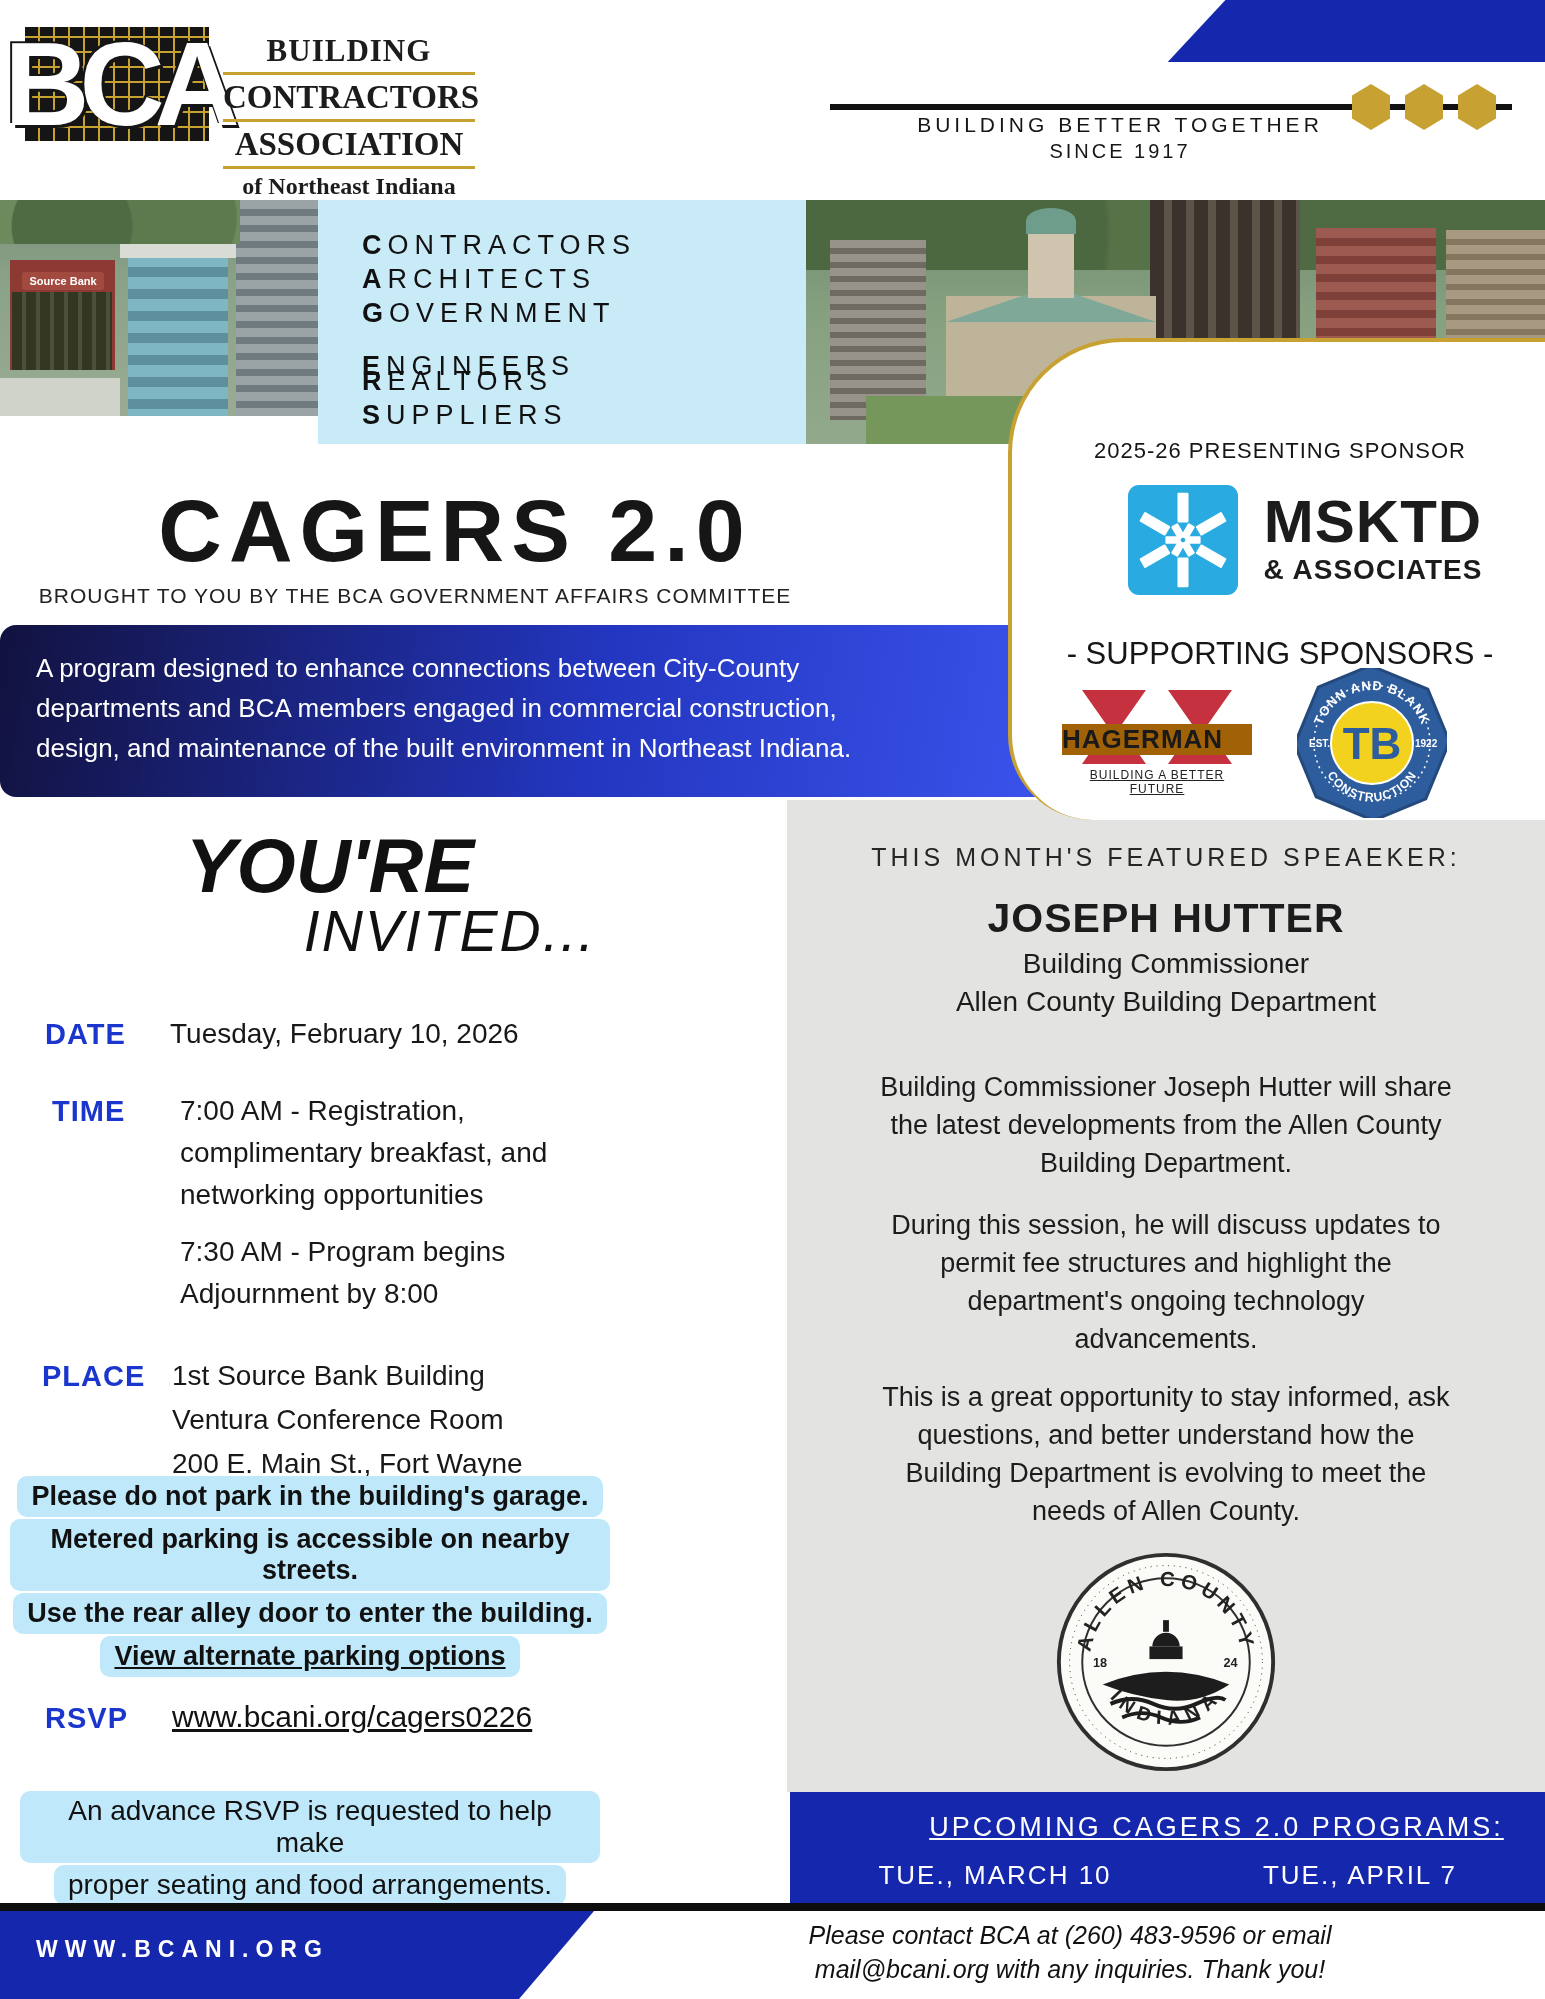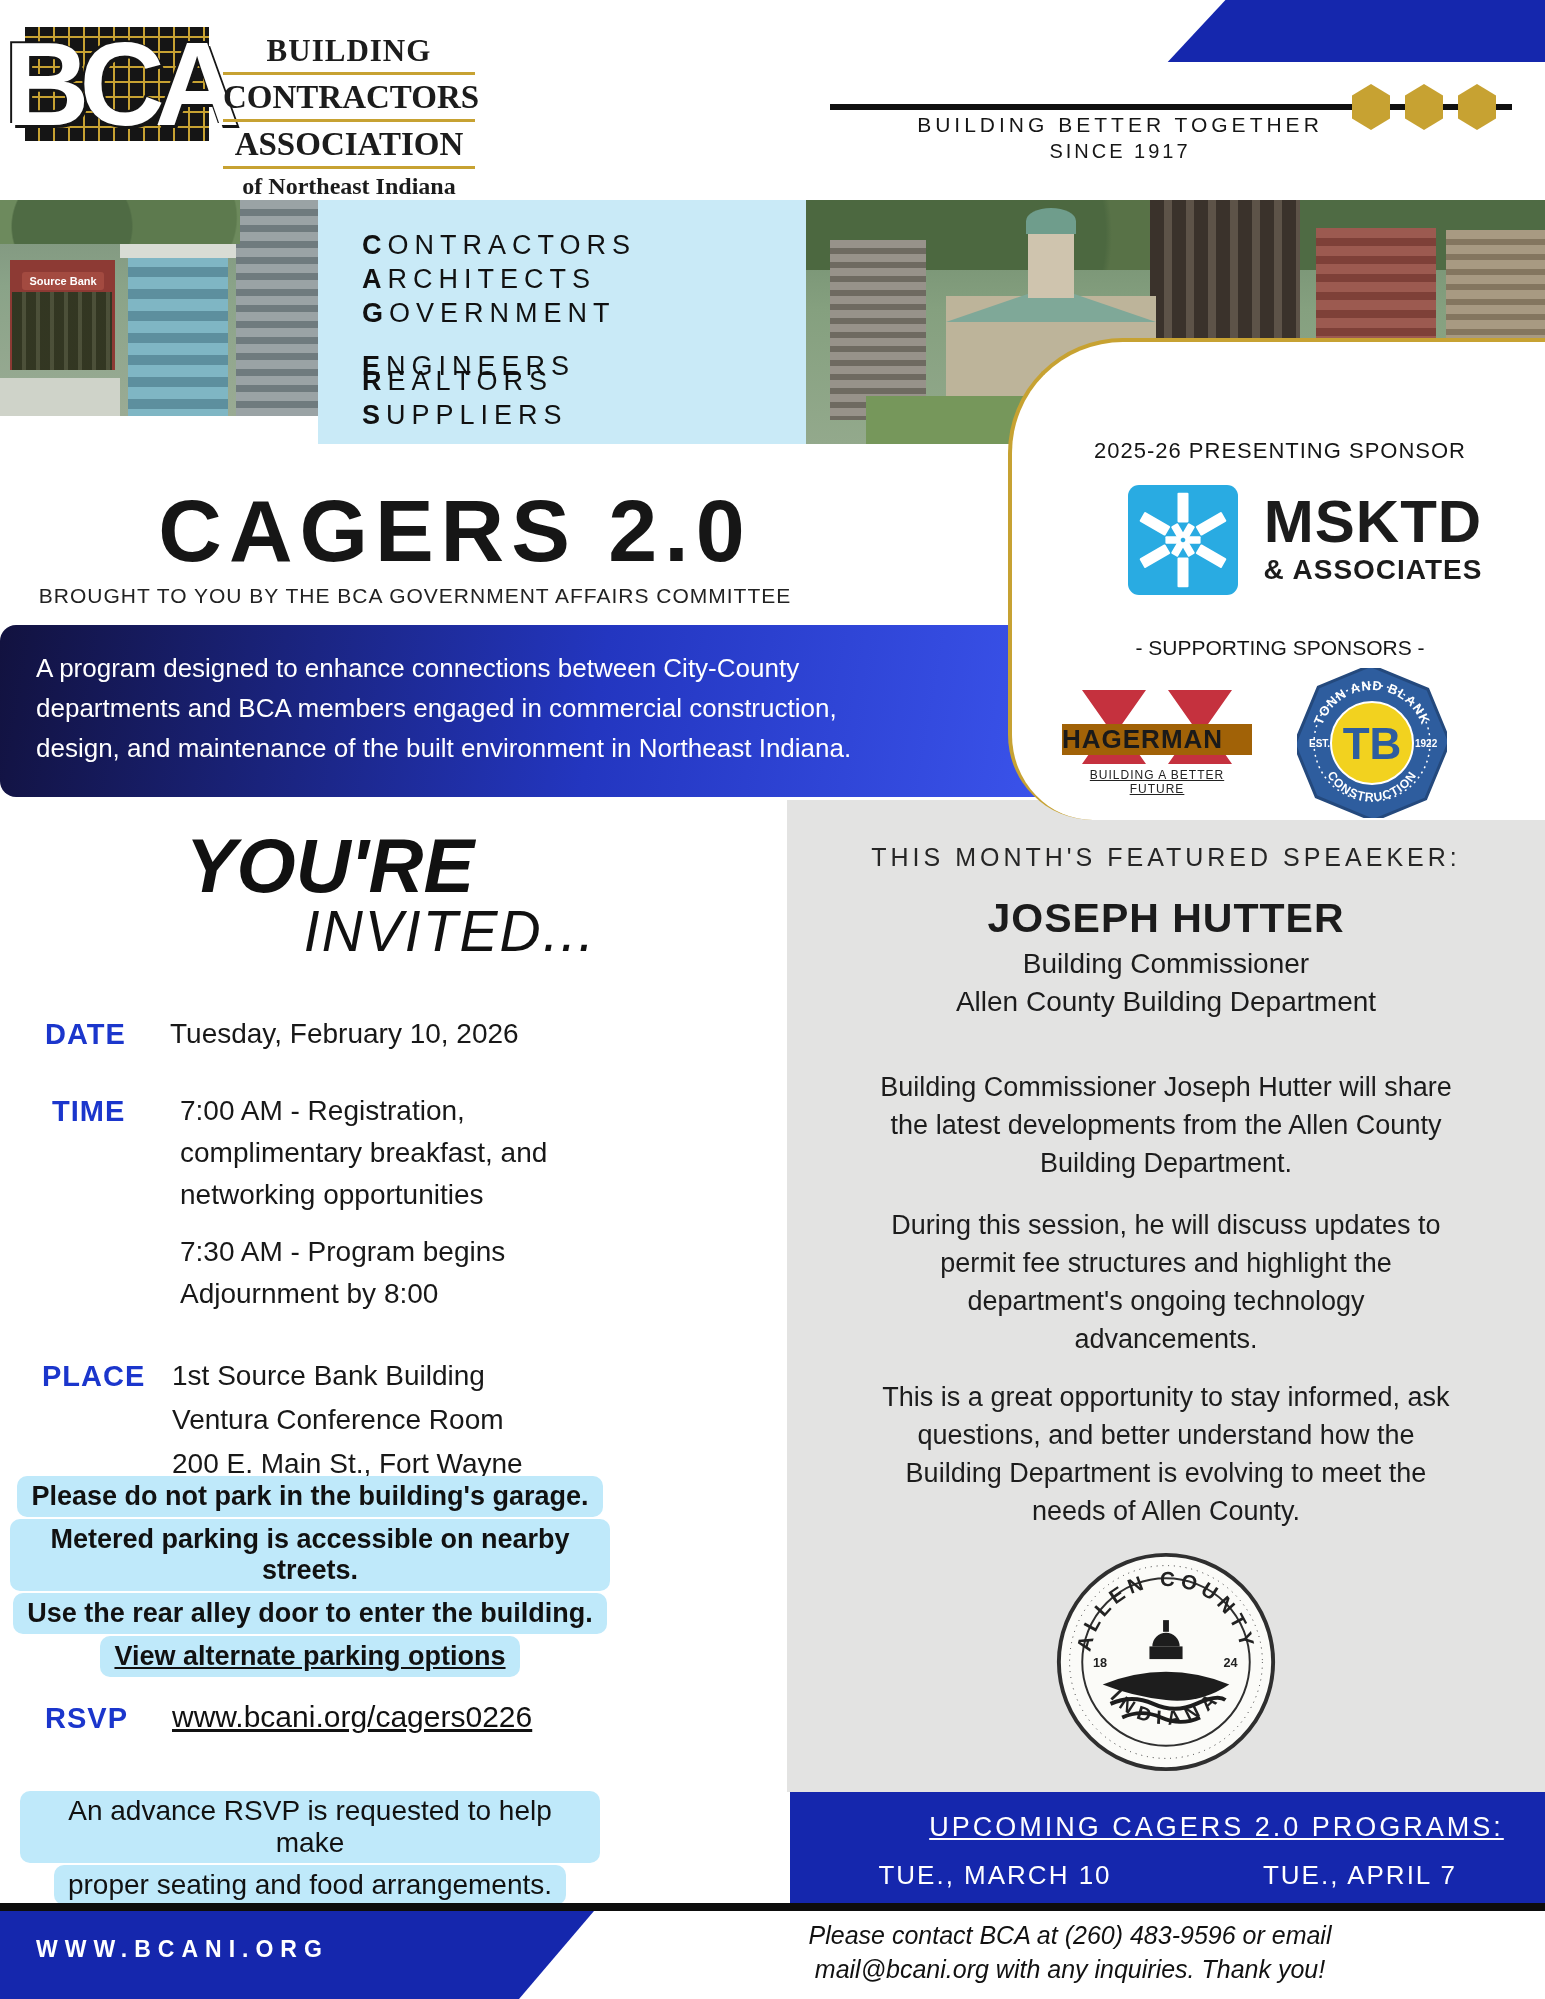--- a/index.html
+++ b/index.html
@@ -47,21 +47,21 @@
   
   #sponsor-panel{left:1008px;top:338px;width:545px;height:478px;background:#fff;
     border-top:4px solid #c7a232;border-left:4px solid #c7a232;
     border-radius:115px 0 0 85px;}
   #presenting-label{left:1030px;top:438px;width:500px;text-align:center;font-size:22px;
     letter-spacing:1px;color:#161616;}
   #msktd-logo{left:1128px;top:484px;width:110px;height:112px;}
   #msktd-text{left:1248px;top:492px;width:250px;text-align:center;}
   #msktd-text .m1{font-size:60px;font-weight:800;letter-spacing:1px;color:#1c1c1c;line-height:1;}
   #msktd-text .m2{font-size:28px;font-weight:700;letter-spacing:1px;color:#1c1c1c;margin-top:2px;}
-  #supporting-label{left:1030px;top:636px;width:500px;text-align:center;font-size:21px;color:#161616;}
+  #supporting-label{left:1030px;top:636px;width:500px;text-align:center;font-size:31px;color:#161616;}
   #hagerman{left:1062px;top:688px;width:190px;height:100px;}
   #hagerman .mark{position:absolute;top:0;left:12px;}
   #hagerman .name{position:absolute;top:36px;left:0;width:190px;
     font-size:26px;font-weight:800;color:#1a1a1a;background:#a16207;letter-spacing:1px;}
   #hagerman .tag{position:absolute;top:80px;left:0;width:190px;text-align:center;
     font-size:12px;color:#222;letter-spacing:1px;text-decoration:underline;}
   #tb-badge{left:1297px;top:668px;width:150px;height:150px;}
   
   #gray-panel{left:787px;top:800px;width:758px;height:992px;background:#e3e3e2;}
   .spk{left:792px;width:748px;text-align:center;color:#1c1c1c;}

